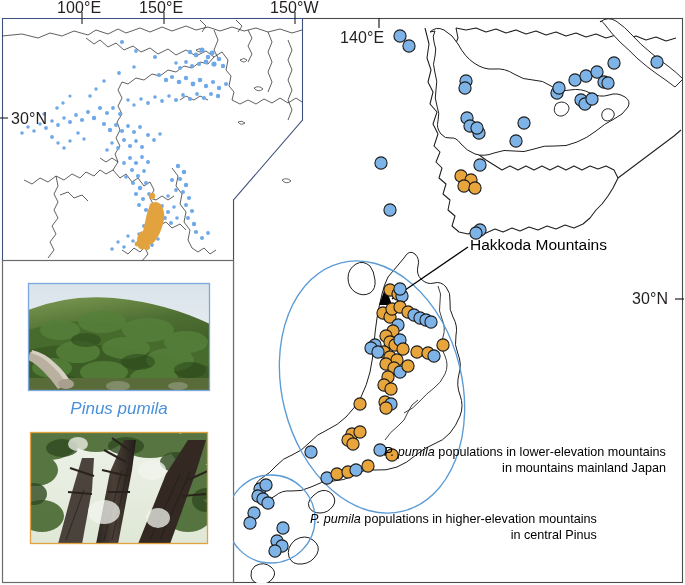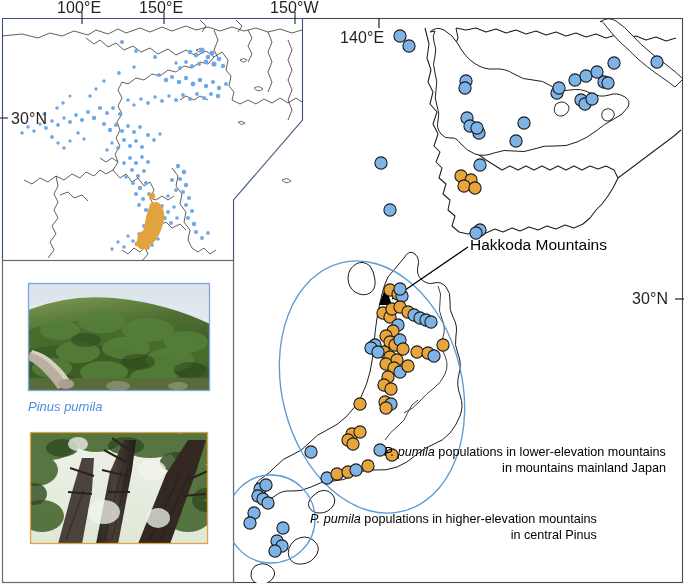--- a/index.html
+++ b/index.html
@@ -43,23 +43,24 @@
     position: absolute;
     font-size: 12.6px;
     color: #000000;
     line-height: 15.5px;
     white-space: nowrap;
     text-align: right;
   }
   .legend-text i { font-style: italic; }
   .photo-caption {
     position: absolute;
-    font-size: 13px;
+    font-size: 17px;
     font-style: italic;
     white-space: nowrap;
+    text-align: center;
   }
   .photo-caption .roman { font-style: normal; }
 </style>
 </head>
 <body>
 
 <div id="figure">
 
   <svg class="layer" viewBox="0 0 685 585">
     <defs>

